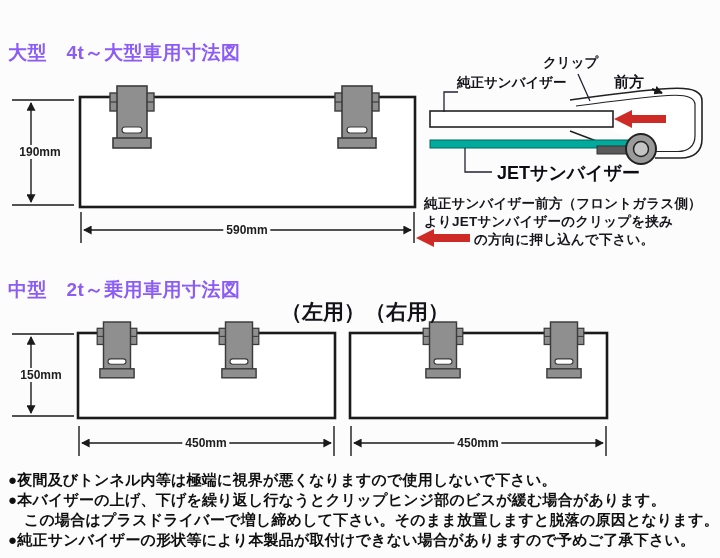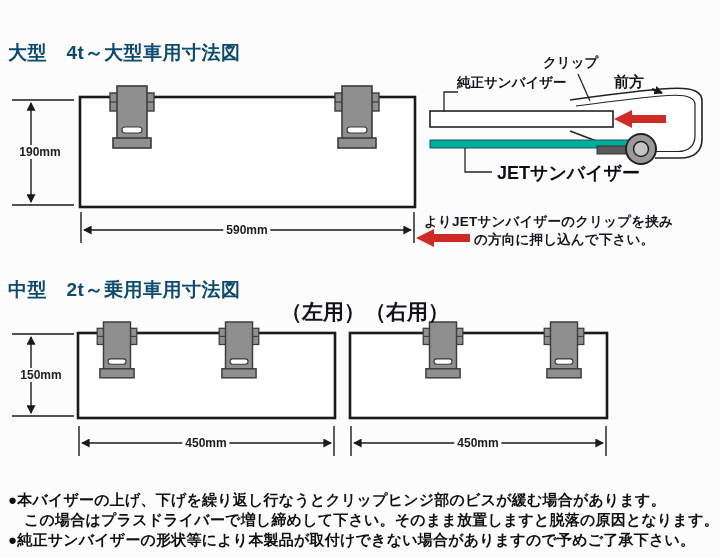--- a/index.html
+++ b/index.html
@@ -6,21 +6,21 @@
   .page{
     position:relative;
     width:720px;height:558px;
     background:#fcfcfc;
     font-family:"Liberation Sans","DejaVu Sans",sans-serif;
     color:#151515;
     overflow:hidden;
   }
   .art{position:absolute;left:0;top:0;}
   .abs{position:absolute;white-space:nowrap;}
-  .sec-title{font-size:19px;font-weight:700;letter-spacing:0.5px;color:#0c4a6e;}
+  .sec-title{font-size:19px;font-weight:700;letter-spacing:0.5px;color:#8b5cf6;}
   .dim-label{
     font-size:12px;font-weight:600;color:#1c1c1c;
     background:#fcfcfc;padding:0 3px;
     transform:translate(-50%,-50%);
   }
   .usage-label{font-size:21px;font-weight:600;color:#121218;}
   .inset-label-sm{font-size:13.5px;font-weight:600;color:#121218;}
   .inset-label-front{font-size:15px;font-weight:700;color:#121218;}
   .inset-label-jet{font-size:18px;font-weight:700;color:#0c0c12;}
   .inset-step{font-size:13.5px;font-weight:600;color:#16161c;letter-spacing:0.2px;}
@@ -130,30 +130,32 @@
   <div class="abs dim-label" style="left:247px;top:230px;">590mm</div>
 
   <div class="abs inset-label-sm" style="left:543px;top:54px;">クリップ</div>
 
   <div class="abs inset-label-front" style="left:614px;top:73px;">前方</div>
 
   <div class="abs inset-label-sm" style="left:457px;top:74px;">純正サンバイザー</div>
 
   <div class="abs inset-label-jet" style="left:497px;top:161px;">JETサンバイザー</div>
 
+  <div class="abs inset-step" style="left:424px;top:195px;">純正サンバイザー前方（フロントガラス側）</div>
   <div class="abs inset-step" style="left:424px;top:213px;">よりJETサンバイザーのクリップを挟み</div>
   <div class="abs inset-step" style="left:474px;top:231px;">の方向に押し込んで下さい。</div>
 
   <div class="abs sec-title" style="left:8px;top:277px;">中型　2t～乗用車用寸法図</div>
 
   <div class="abs usage-label" style="left:281px;top:298px;">（左用）（右用）</div>
 
   <div class="abs dim-label" style="left:41px;top:375px;">150mm</div>
 
   <div class="abs dim-label" style="left:206px;top:443px;">450mm</div>
 
   <div class="abs dim-label" style="left:478px;top:443px;">450mm</div>
 
+  <div class="abs note-line" style="left:8px;top:471px;">●夜間及びトンネル内等は極端に視界が悪くなりますので使用しないで下さい。</div>
   <div class="abs note-line" style="left:8px;top:491px;">●本バイザーの上げ、下げを繰り返し行なうとクリップヒンジ部のビスが緩む場合があります。</div>
   <div class="abs note-line" style="left:8px;top:531px;">●純正サンバイザーの形状等により本製品が取付けできない場合がありますので予めご了承下さい。</div>
   <div class="abs note-line indent" style="left:8px;top:511px;">この場合はプラスドライバーで増し締めして下さい。そのまま放置しますと脱落の原因となります。</div>
 
 </div>
 
 </body></html>

